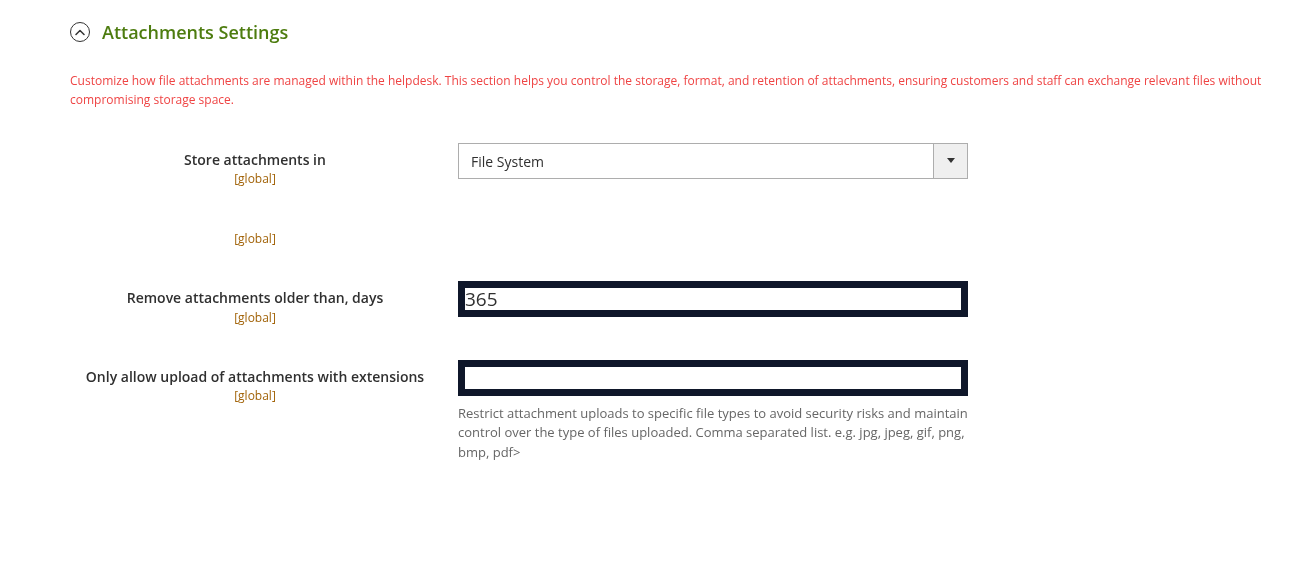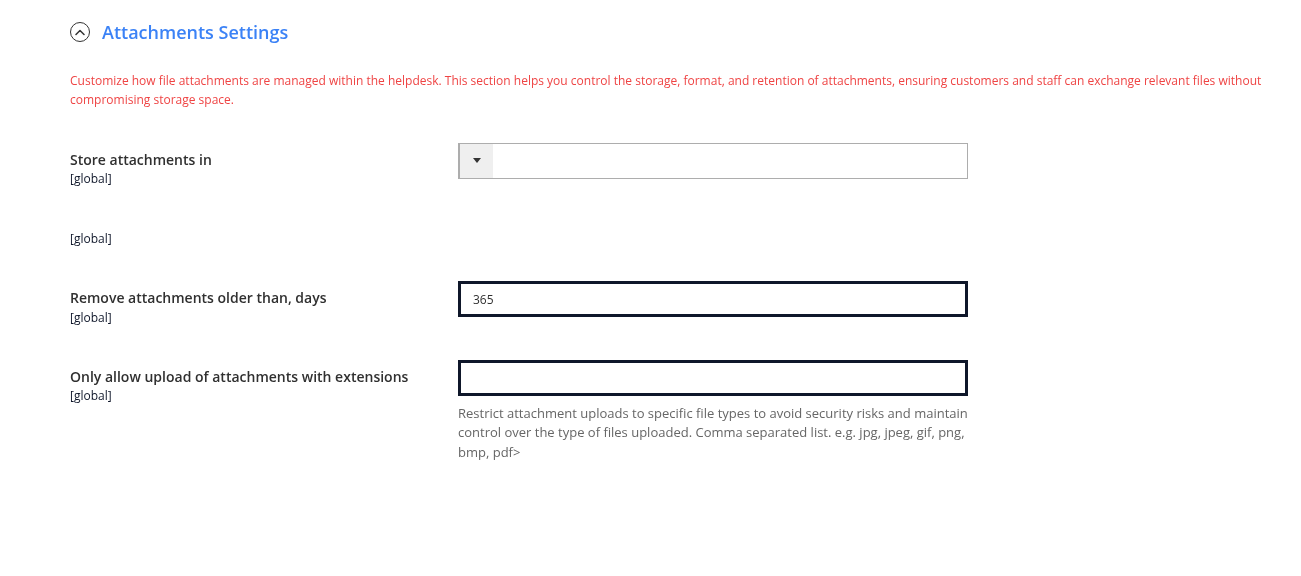--- a/index.html
+++ b/index.html
@@ -33,48 +33,48 @@
     flex-shrink: 0;
   }
   .collapse-icon svg {
     width: 10px;
     height: 7px;
     display: block;
   }
   .section-title {
     font-size: 18px;
     font-weight: 600;
-    color: #3b82f6;
+    color: #4d7c0f;
   }
   .section-description {
     color: #ef4444;
     line-height: 1.55;
     margin-bottom: 34px;
     font-size: 12px;
   }
   .field-row {
     display: flex;
     margin-bottom: 34px;
   }
   .field-label-col {
     width: 388px;
     min-width: 388px;
-    text-align: left;
+    text-align: center;
     padding-right: 18px;
     padding-top: 8px;
   }
   .field-label {
     color: #303030;
     font-weight: 600;
     font-size: 14px;
     display: block;
     line-height: 1.3;
   }
   .field-scope {
-    color: #0f172a;
+    color: #a16207;
     font-size: 12px;
     display: block;
     margin-top: 1px;
   }
   .field-value-col {
     width: 510px;
   }
   .select-wrapper {
     position: relative;
     width: 100%;
@@ -101,23 +101,23 @@
     justify-content: center;
   }
   .select-arrow svg {
     width: 8px;
     height: 6px;
     fill: #333333;
   }
   .text-input {
     width: 100%;
     height: 36px;
-    border: 3px solid #0f172a;
-    padding: 0 12px;
-    font-size: 12px;
+    border: 7px solid #0f172a;
+    padding: 0 0;
+    font-size: 19px;
     color: #303030;
     font-family: inherit;
     background: #ffffff;
   }
   .field-note {
     color: #666666;
     font-size: 13px;
     line-height: 1.5;
     margin-top: 8px;
   }
@@ -138,20 +138,21 @@
 
   <div class="section-description">Customize how file attachments are managed within the helpdesk. This section helps you control the storage, format, and retention of attachments, ensuring customers and staff can exchange relevant files without compromising storage space.</div>
 
   <div class="field-row">
     <div class="field-label-col">
       <span class="field-label">Store attachments in</span>
       <span class="field-scope">[global]</span>
     </div>
     <div class="field-value-col">
       <div class="select-wrapper">
+        <div class="select-value">File System</div>
         <div class="select-arrow">
           <svg viewBox="0 0 8 6">
               <polygon points="0,0 8,0 4,5"></polygon>
             </svg>
         </div>
       </div>
     </div>
   </div>
 
   <div class="field-row">

